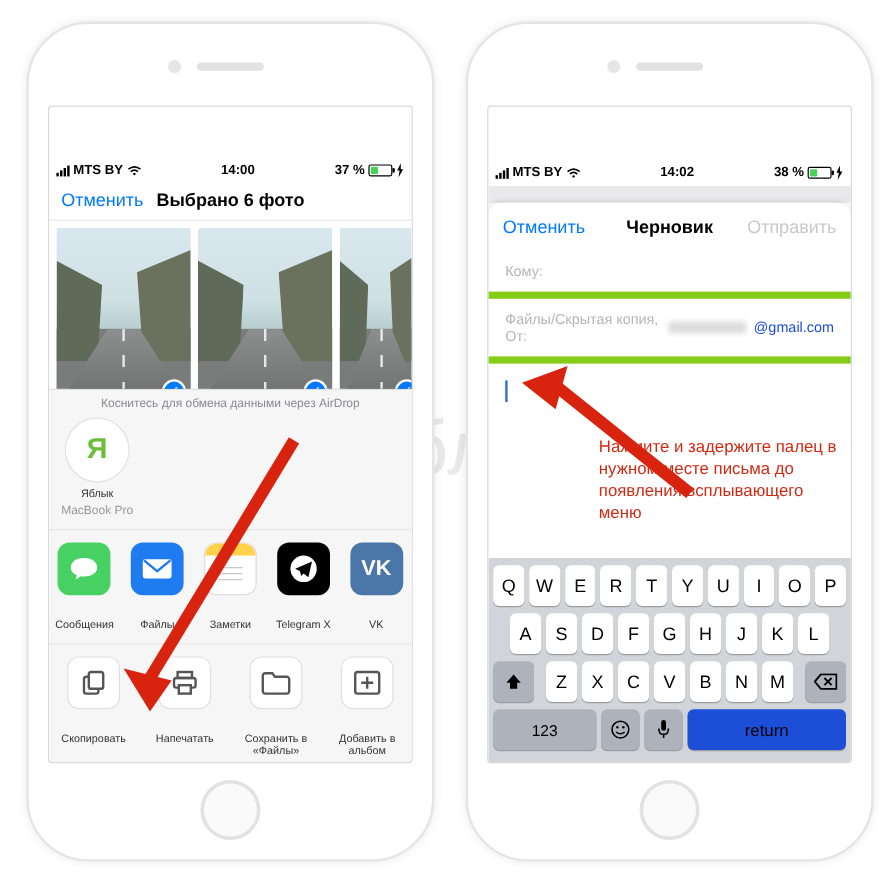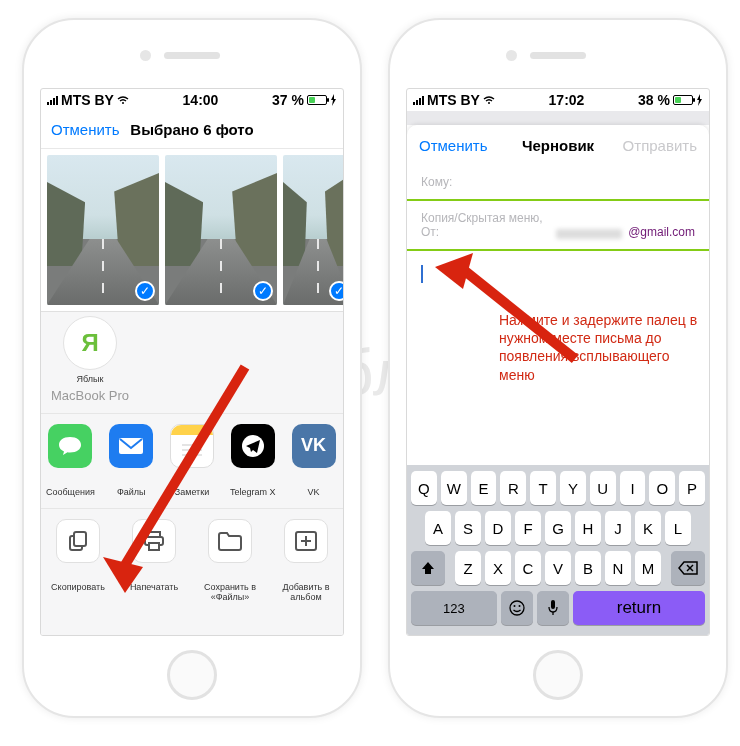--- a/index.html
+++ b/index.html
@@ -59,23 +59,24 @@
     overflow: hidden;
     display: flex;
     flex-direction: column;
   }
   .statusbar {
     height: 22px;
     display: flex;
     align-items: center;
     justify-content: space-between;
     padding: 0 6px;
-    font-size: 14px;
+    font-size: 11px;
     font-weight: 600;
     color: #000;
+    margin-top: 44px;
   }
   .statusbar .sb-left, .statusbar .sb-right { display: flex; align-items: center; gap: 3px; }
   .signal {
     display: inline-flex; align-items: flex-end; gap: 1px;
   }
   .signal i { width: 2px; background: #000; display: inline-block; }
   .signal i:nth-child(1){height:3px} .signal i:nth-child(2){height:5px}
   .signal i:nth-child(3){height:7px} .signal i:nth-child(4){height:9px}
   .battery {
     width: 20px; height: 10px; border: 1px solid #000; border-radius: 2px; position: relative;
@@ -121,21 +122,21 @@
     flex:1; background:#f6f6f7; border-top:1px solid #e0e0e0;
     display:flex; flex-direction:column;
   }
   .airdrop-hint { text-align:center; font-size:10px; color:#8a8a8d; padding:6px 0 2px; }
   .airdrop-row { display:flex; padding:4px 10px 10px; gap:12px; border-bottom:1px solid #e6e6e6;}
   .airdrop-bubble {
     width:54px;height:54px;border-radius:50%;background:#fff;border:1px solid #e2e2e2;
     display:flex;align-items:center;justify-content:center;font-size:24px;
   }
   .airdrop-item { display:flex;flex-direction:column;align-items:center;gap:4px;font-size:9px;color:#333;}
-  .airdrop-sub{color:#999;font-size:13px;}
+  .airdrop-sub{color:#999;font-size:10px;}
   .app-row, .action-row {
     display:flex; gap:2px; padding:10px 0 4px; justify-content:space-around;
   }
   .app-row { border-bottom:1px solid #e6e6e6; padding-bottom:10px;}
   .app-item, .action-item {
     width:58px; display:flex; flex-direction:column; align-items:center; gap:20px;
     font-size:9px; color:#333; text-align:center; line-height:1.1;
   }
   .app-icon {
     width:44px;height:44px;border-radius:10px;display:flex;align-items:center;justify-content:center;
@@ -163,24 +164,24 @@
     flex:1; background:#fff; border-top-left-radius:10px;border-top-right-radius:10px;
     margin:0; display:flex;flex-direction:column; box-shadow:0 -1px 4px rgba(0,0,0,0.1);
   }
   .mail-nav {
     height:40px;display:flex;align-items:center;justify-content:center;position:relative;
     font-size:15px;font-weight:600;
   }
   .mail-nav .lbtn{position:absolute;left:12px;color:#007aff;font-weight:400;}
   .mail-nav .rbtn{position:absolute;right:12px;color:#c9c9cc;font-weight:400;}
   .mail-field{
-    padding:10px 14px;border-bottom:2px solid #84cc16;font-size:12px;color:#b6b6ba;
-    display:flex;gap:6px;align-items:flex-end;
-  }
-  .mail-field .val{color:#701a75;}
+    padding:10px 14px;border-bottom:6px solid #84cc16;font-size:12px;color:#b6b6ba;
+    display:flex;gap:6px;align-items:center;
+  }
+  .mail-field .val{color:#1d4ed8;}
   .mail-field .blur{
     display:inline-block;width:74px;height:10px;background:#ddd;filter:blur(2px);border-radius:2px;
   }
   .cursor-line{
     height:2px;width:2px;background:#2f6fd1;margin:14px 0 0 14px;
     box-shadow:0 0 0 0; animation:blink 1s steps(1) infinite;
     height:18px;
   }
   @keyframes blink{50%{opacity:0}}
   .mail-body{flex:1;position:relative;}
@@ -193,21 +194,21 @@
     background:#d1d4d9; padding:6px 4px 4px;
   }
   .krow{display:flex;justify-content:center;gap:4px;margin-bottom:6px;}
   .key{
     background:#fff;border-radius:5px;height:34px;min-width:24px;flex:1;
     display:flex;align-items:center;justify-content:center;font-size:15px;
     box-shadow:0 1px 0 #9a9da2;max-width:27px;
   }
   .key.shift,.key.bksp{background:#adb2bb;max-width:34px;flex:1.3;}
   .key.space{max-width:none;flex:4;}
-  .key.ret{max-width:none;flex:2;background:#8b5cf6;font-size:17px;}
+  .key.ret{max-width:none;flex:2;background:#1d4ed8;font-size:14px;}
   .key.num{max-width:none;flex:1.3;background:#adb2bb;font-size:13px;}
   .key.emoji{background:#adb2bb;max-width:32px;}
   .key.mic{background:#adb2bb;max-width:32px;}
   .krow.row2{padding:0 14px;}
   .krow.row3 .letters{display:flex;gap:4px;flex:1;justify-content:center;padding:0 6px;}
   .krow.row3 .letters .key{max-width:27px;}
   svg{display:block;}
 </style>
 </head>
 <body>
@@ -275,20 +276,21 @@
           <div class="asphalt"></div>
           <div class="cliffL"></div>
           <div class="cliffR"></div>
           <div class="road"></div>
           <div class="lane"></div>
         <div class="check">✓</div>
       </div>
     </div>
 
     <div class="share-lower">
+      <div class="airdrop-hint">Коснитесь для обмена данными через AirDrop</div>
       <div class="airdrop-row">
         <div class="airdrop-item">
           <div class="airdrop-bubble">
             <span style="color:#6bbf3b;font-weight:700">Я</span>
           </div>
           <span>Яблык</span>
           <span class="airdrop-sub">MacBook Pro</span>
         </div>
       </div>
 
@@ -402,21 +404,21 @@
             <i></i>
             <i></i>
             <i></i>
           </span>
         <span>MTS BY</span>
         <svg width="12" height="9">
             <path d="M1 3 Q6 -1 11 3 M3 5 Q6 2.4 9 5" stroke="#000" fill="none" stroke-width="1.4"></path>
             <circle cx="6" cy="7" r="1" fill="#000"></circle>
           </svg>
       </div>
-      <div>17:02</div>
+      <div>14:02</div>
       <div class="sb-right">
         <span>38 %</span>
         <span class="battery">
             <span class="fill"></span>
           </span>
         <svg width="7" height="12">
             <path d="M4 0 L1 6 L3 6 L2 12 L6 5 L4 5 Z" fill="#000"></path>
           </svg>
       </div>
     </div>
@@ -427,21 +429,21 @@
       <div class="mail-nav">
         <span class="lbtn">Отменить</span>
         <span>Черновик</span>
         <span class="rbtn">Отправить</span>
       </div>
 
       <div class="mail-field">
         <span>Кому:</span>
       </div>
       <div class="mail-field">
-        <span>Копия/Скрытая меню, От:</span>
+        <span>Файлы/Скрытая копия, От:</span>
         <span class="blur"></span>
           <span class="val">@gmail.com</span>
       </div>
 
       <div class="mail-body">
         <div class="cursor-line"></div>
 
         <svg class="arrow-overlay" style="left:18px;top:-2px" width="170" height="120">
            <line x1="150" y1="110" x2="30" y2="14" stroke="#d8240f" stroke-width="10"></line>
            <path d="M10 18 L48 4 L38 40 Z" fill="#d8240f"></path>

